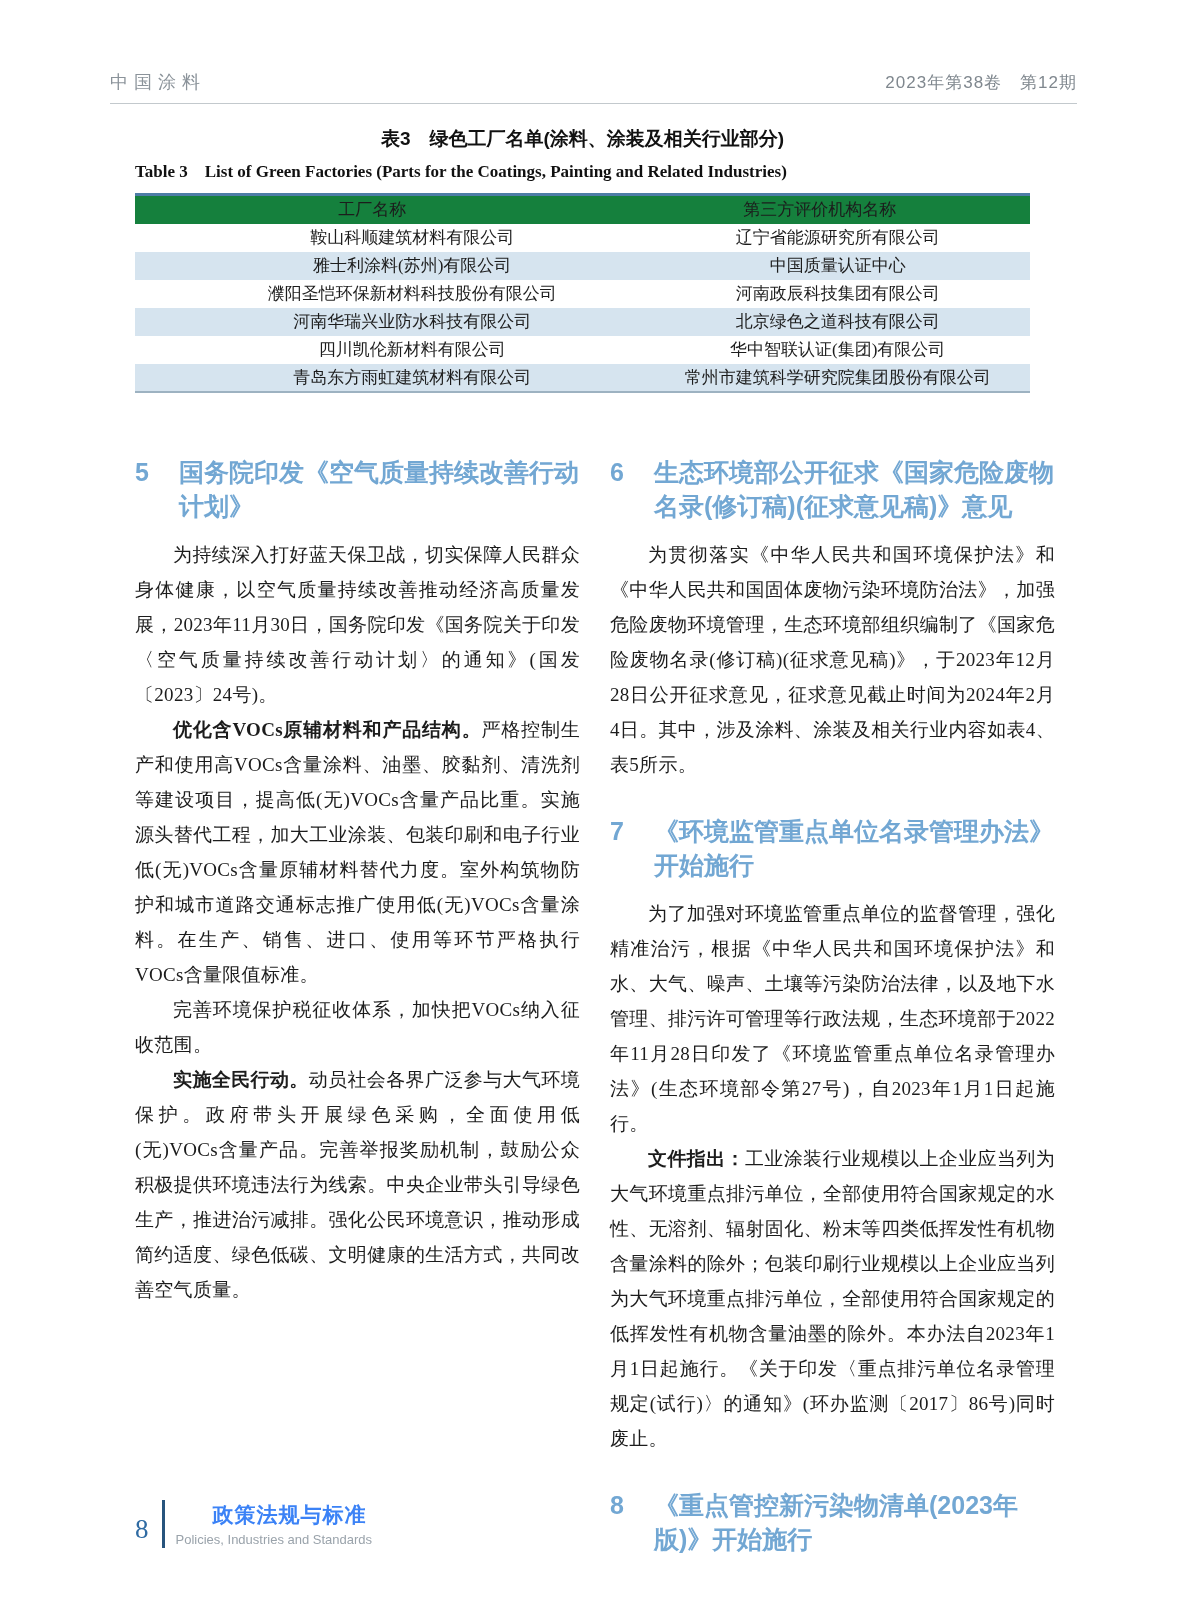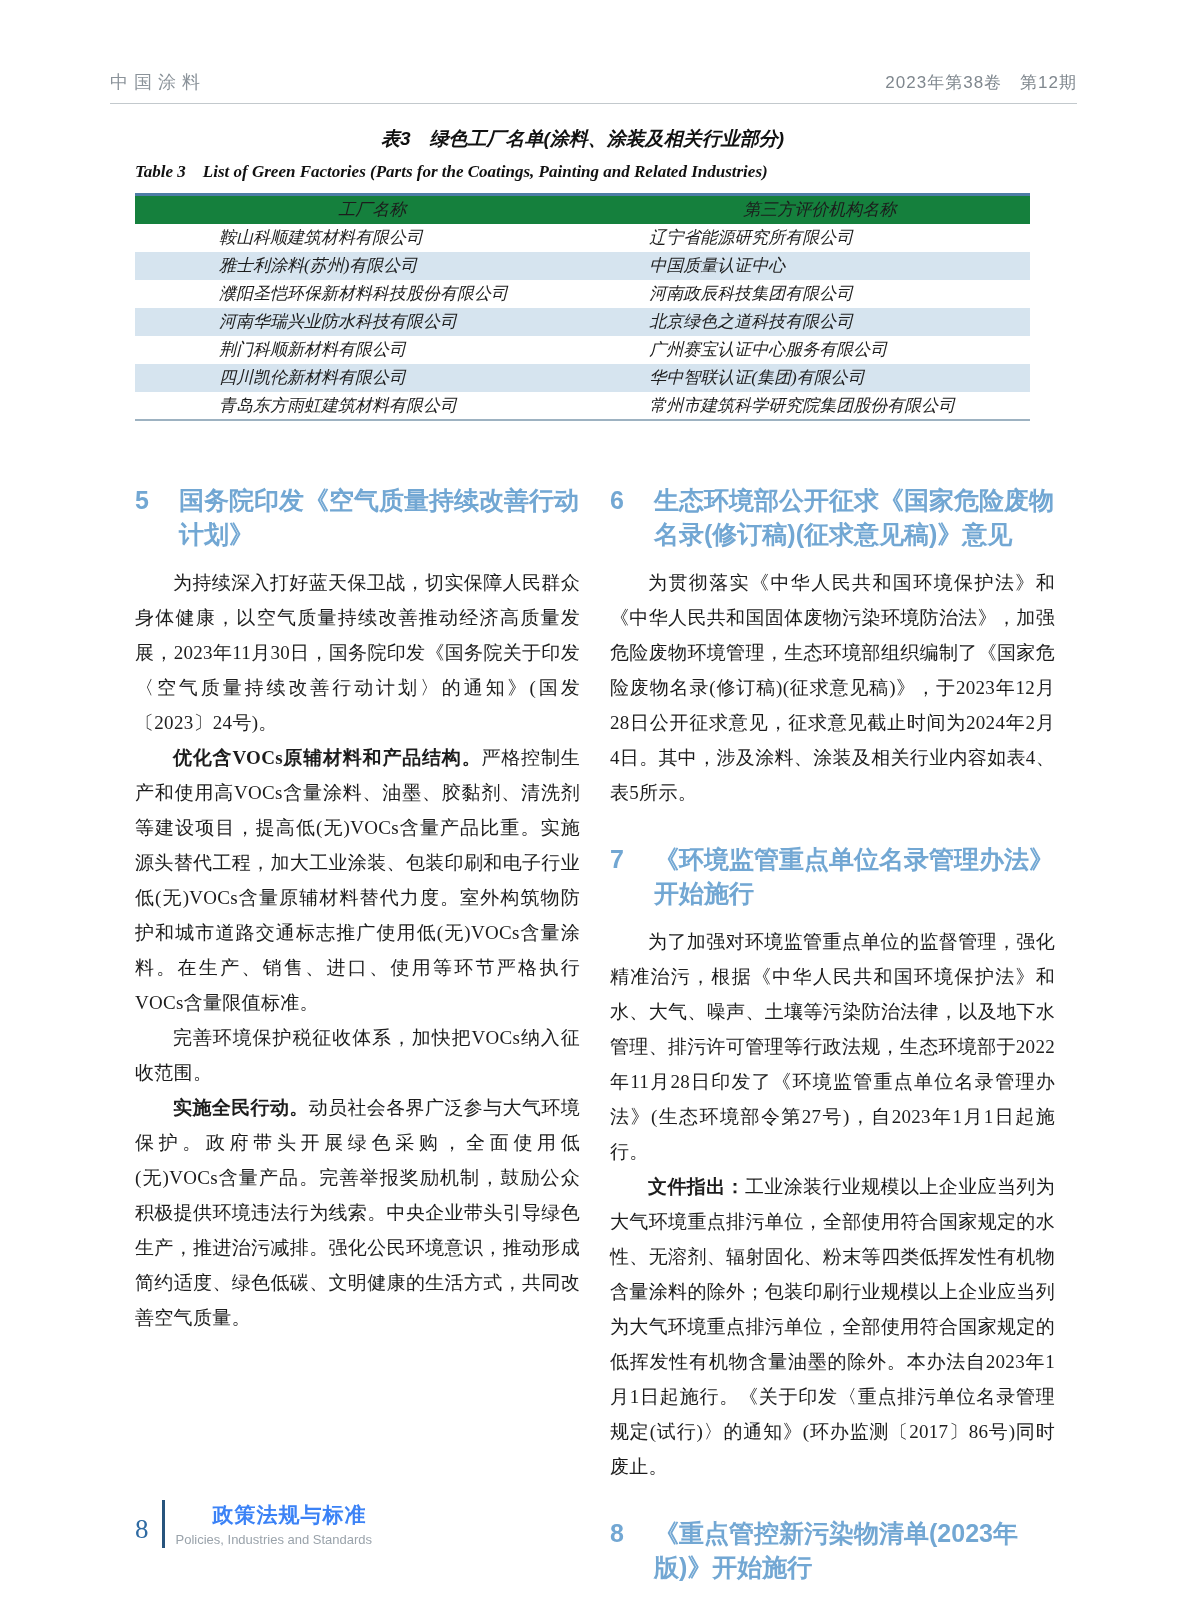--- a/index.html
+++ b/index.html
@@ -24,21 +24,21 @@
   .runhead .journal {
     font-family: "Liberation Sans", "DejaVu Sans", sans-serif;
     font-size: 18px; color: #8b939a; letter-spacing: 6px;
   }
   .runhead .issue {
     font-family: "Liberation Sans", "DejaVu Sans", sans-serif;
     font-size: 17px; color: #7f878e; letter-spacing: 1px;
   }
 
   
-  .table-block { margin-left: 25px; width: 895px; font-style: italic; }
+  .table-block { margin-left: 25px; width: 895px; }
   .tbl-title-zh {
     margin-top: 22px; text-align: center;
     font-family: "Liberation Sans", "DejaVu Sans", sans-serif;
     font-weight: bold; font-size: 19px; color: #111;
   }
   .tbl-title-en {
     margin-top: 8px; text-align: left;
     font-family: "Liberation Serif", "DejaVu Serif", serif;
     font-weight: bold; font-size: 17px; color: #111;
   }
@@ -47,21 +47,21 @@
     border-collapse: collapse;
     border-top: 3px solid #4d7da6;
     border-bottom: 2px solid #9db2c1;
     font-size: 17px;
   }
   table.green-factories th {
     background: #15803d;
     font-weight: normal; text-align: center;
     height: 29px; padding: 2px 4px;
   }
-  table.green-factories td { height: 28px; padding: 2px 4px; }
+  table.green-factories td { height: 28px; padding: 2px 4px; text-align: center; }
   table.green-factories td:first-child { width: 53%; padding-left: 84px; }
   table.green-factories td:last-child  { width: 47%; padding-left: 40px; }
   table.green-factories tbody tr:nth-child(even) { background: #d6e4ef; }
 
   
   .article {
     margin-left: 25px; margin-top: 62px;
     width: 920px;
     display: flex; gap: 30px;
   }
@@ -139,24 +139,20 @@
               <td>雅士利涂料(苏州)有限公司</td>
               <td>中国质量认证中心</td>
             </tr>
           <tr>
               <td>濮阳圣恺环保新材料科技股份有限公司</td>
               <td>河南政辰科技集团有限公司</td>
             </tr>
           <tr>
               <td>河南华瑞兴业防水科技有限公司</td>
               <td>北京绿色之道科技有限公司</td>
-            </tr>
-          <tr>
-              <td>荆门科顺新材料有限公司</td>
-              <td>广州赛宝认证中心服务有限公司</td>
             </tr>
           <tr>
               <td>四川凯伦新材料有限公司</td>
               <td>华中智联认证(集团)有限公司</td>
             </tr>
           <tr>
               <td>青岛东方雨虹建筑材料有限公司</td>
               <td>常州市建筑科学研究院集团股份有限公司</td>
             </tr>
         </tbody>

